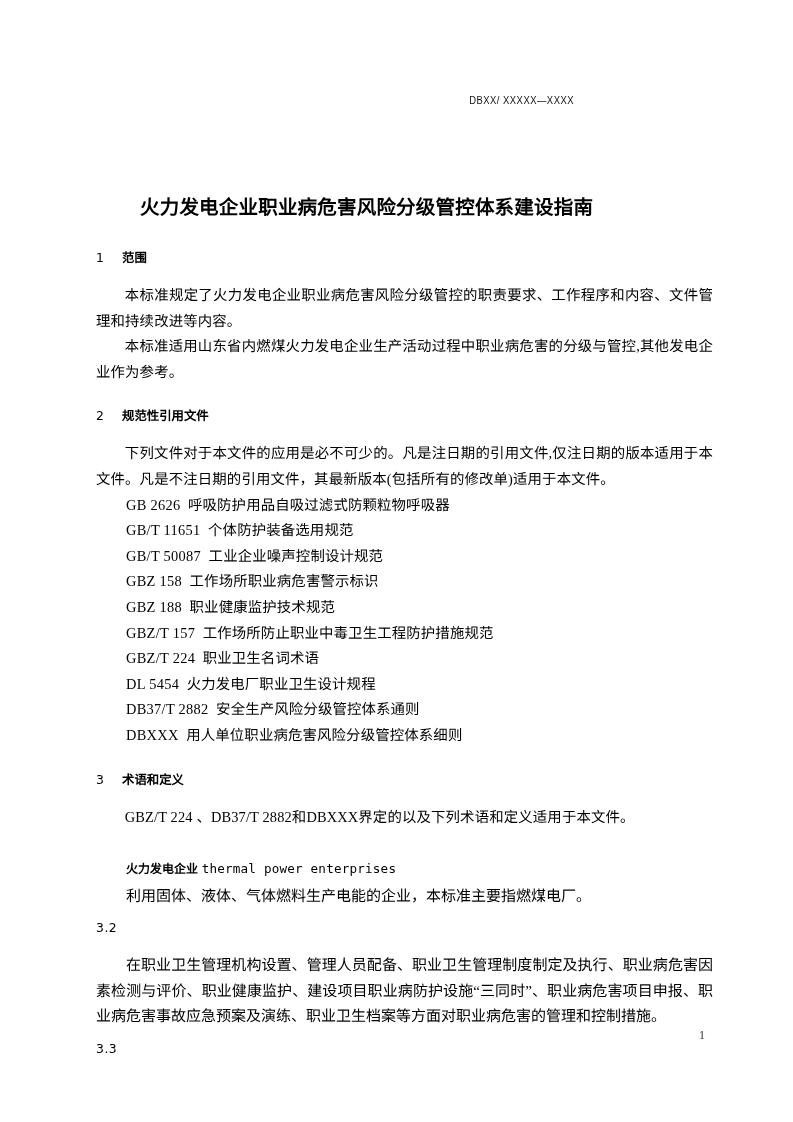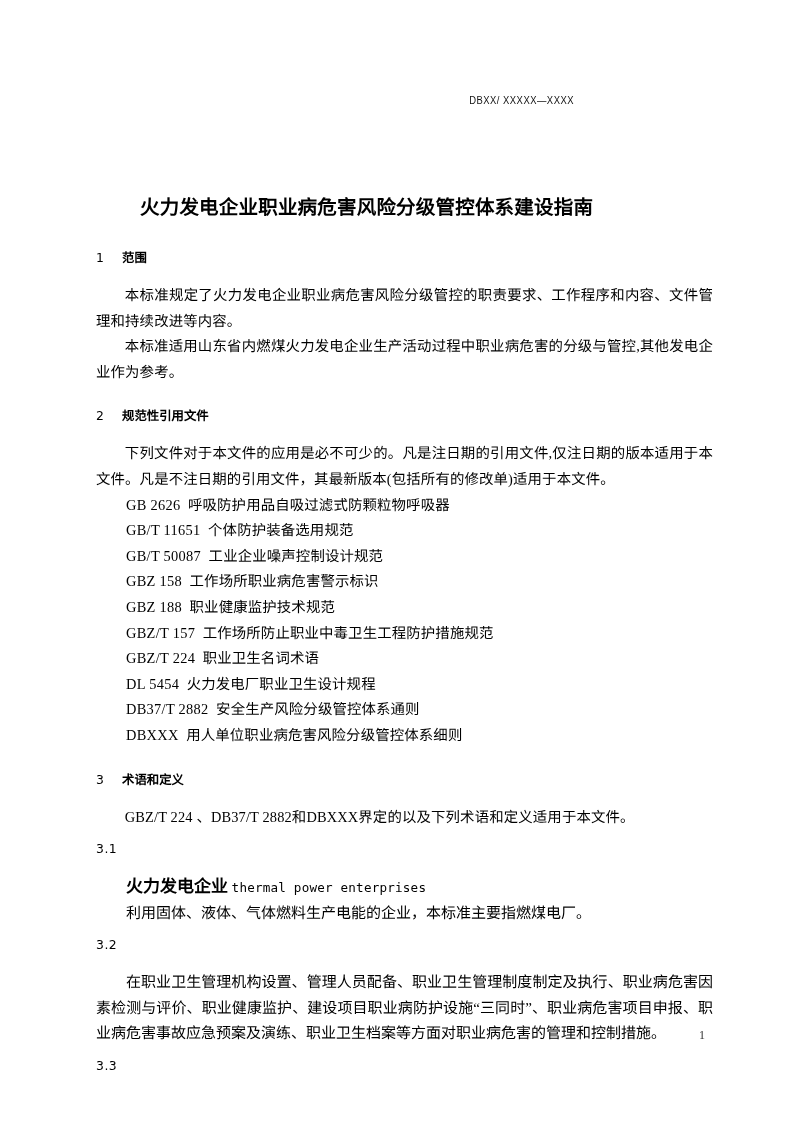--- a/index.html
+++ b/index.html
@@ -109,23 +109,23 @@
 
   .term-block {
     margin-left: 30px;
   }
   .term-line {
     font-size: 14.4px;
     line-height: 25.6px;
     white-space: nowrap;
   }
   .term-zh {
-    font-family: Liberation Serif, serif;
+    font-family: Liberation Mono, monospace;
     font-weight: bold;
-    font-size: 17px;
+    font-size: 12px;
   }
   .term-en {
     font-family: "DejaVu Sans Mono", "Liberation Mono", monospace;
     font-size: 12.6px;
     letter-spacing: 0.2px;
   }
   p.term-def {
     font-size: 15px;
     line-height: 25.6px;
     margin: 0;
@@ -200,21 +200,20 @@
     <div class="gap-lg"></div>
 
     <h2 class="clause-heading">
       <span class="num">3</span><span>术语和定义</span>
     </h2>
     <div class="gap-md"></div>
     <p class="body">GBZ/T 224 、DB37/T 2882和DBXXX界定的以及下列术语和定义适用于本文件。</p>
 
     <div class="gap-sm"></div>
 
-    <div class="subclause-num">3.1</div>
     <div class="gap-md"></div>
     <div class="term-block">
       <div class="term-line">
         <span class="term-zh">火力发电企业</span>
         <span class="term-en">thermal power enterprises</span>
       </div>
       <p class="term-def">利用固体、液体、气体燃料生产电能的企业，本标准主要指燃煤电厂。</p>
     </div>
 
     <div class="gap-sm"></div>

